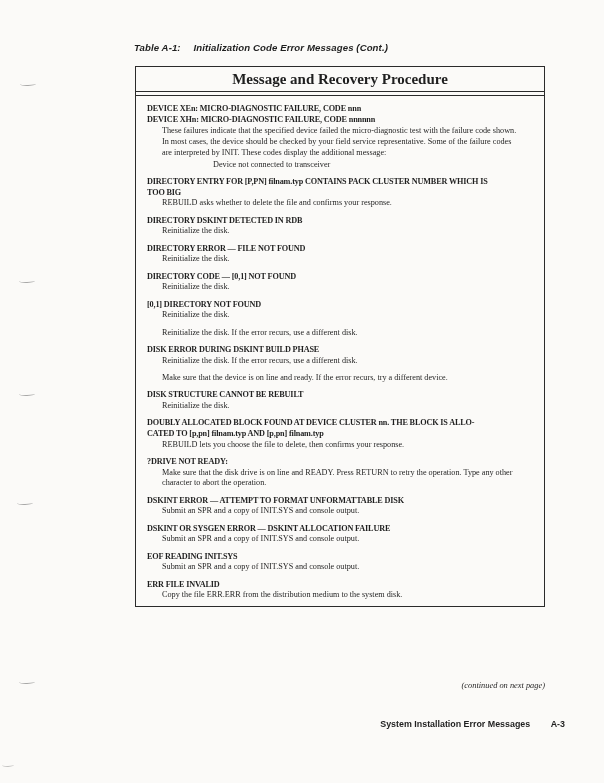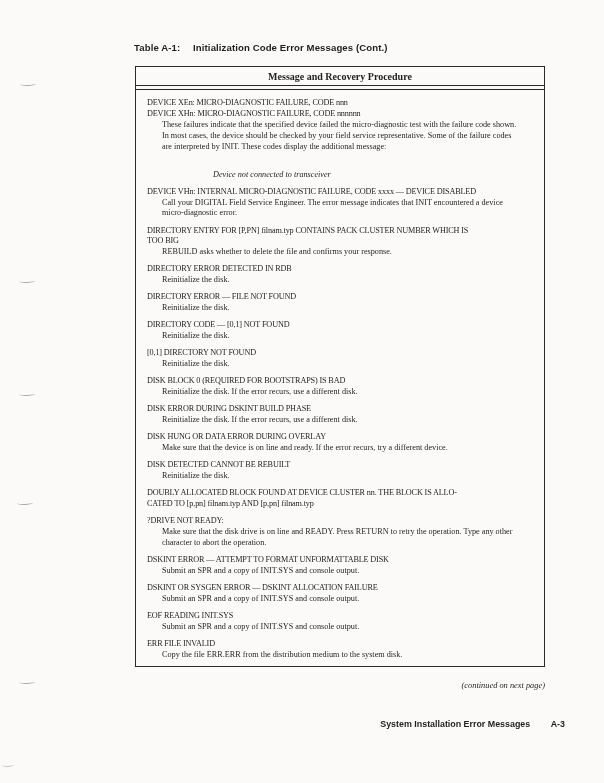--- a/index.html
+++ b/index.html
@@ -35,66 +35,67 @@
 
   .page-title {
     position: absolute;
     left: 134px;
     top: 42px;
     font-family: "Liberation Sans", sans-serif;
     font-weight: bold;
     font-size: 9.6px;
     letter-spacing: 0.1px;
     white-space: nowrap;
+    font-style: italic;
   }
   .page-title .title-text { margin-left: 10px; }
 
   .msg-table {
     position: absolute;
     left: 135px;
     top: 66px;
     width: 410px;
     border: 1.6px solid #2b2b2b;
     background: transparent;
     box-sizing: border-box;
   }
   .table-header {
     text-align: center;
     font-weight: bold;
-    font-size: 10px;
+    font-size: 15px;
     padding: 4px 0 3px 0;
     border-bottom: 1.2px solid #2b2b2b;
   }
   .header-rule {
     height: 3px;
     border-bottom: 1.2px solid #2b2b2b;
   }
   .table-body {
     padding: 8px 8px 5px 11px;
   }
 
   .entry {
     font-size: 8.2px;
     line-height: 10.9px;
     margin-bottom: 6.2px;
   }
   .entry:last-child { margin-bottom: 0; }
   .entry-message {
     white-space: pre;
     letter-spacing: -0.15px;
+    font-weight: bold;
   }
   .entry-recovery {
     padding-left: 15px;
     width: 376px;
     box-sizing: border-box;
   }
   .entry-note {
     padding-left: 66px;
-    margin-top: 17px;
-    font-style: italic;
+    margin-top: 1px;
   }
 
   .continued {
     position: absolute;
     left: 135px;
     top: 681px;
     width: 410px;
     text-align: right;
     font-size: 8.4px;
     font-style: italic;
@@ -134,35 +135,30 @@
     <div class="table-header">Message and Recovery Procedure</div>
     <div class="header-rule"></div>
     <div class="table-body">
   <div class="entry">
     <div class="entry-message">DEVICE XEn: MICRO-DIAGNOSTIC FAILURE, CODE nnn
 DEVICE XHn: MICRO-DIAGNOSTIC FAILURE, CODE nnnnnn</div>
     <div class="entry-recovery">These failures indicate that the specified device failed the micro-diagnostic test with the failure code shown. In most cases, the device should be checked by your field service representative. Some of the failure codes are interpreted by INIT. These codes display the additional message:</div>
     <div class="entry-note">Device not connected to transceiver</div>
   </div>
 
-  <div class="entry">
-    <div class="entry-message">DEVICE VHn: INTERNAL MICRO-DIAGNOSTIC FAILURE, CODE xxxx — DEVICE DISABLED</div>
-    <div class="entry-recovery">Call your DIGITAL Field Service Engineer. The error message indicates that INIT encountered a device micro-diagnostic error.</div>
-
-  </div>
 
   <div class="entry">
     <div class="entry-message">DIRECTORY ENTRY FOR [P,PN] filnam.typ CONTAINS PACK CLUSTER NUMBER WHICH IS
 TOO BIG</div>
     <div class="entry-recovery">REBUILD asks whether to delete the file and confirms your response.</div>
 
   </div>
 
   <div class="entry">
-    <div class="entry-message">DIRECTORY ERROR DETECTED IN RDB</div>
+    <div class="entry-message">DIRECTORY DSKINT DETECTED IN RDB</div>
     <div class="entry-recovery">Reinitialize the disk.</div>
 
   </div>
 
   <div class="entry">
     <div class="entry-message">DIRECTORY ERROR — FILE NOT FOUND</div>
     <div class="entry-recovery">Reinitialize the disk.</div>
 
   </div>
 
@@ -172,46 +168,45 @@
 
   </div>
 
   <div class="entry">
     <div class="entry-message">[0,1] DIRECTORY NOT FOUND</div>
     <div class="entry-recovery">Reinitialize the disk.</div>
 
   </div>
 
   <div class="entry">
-    <div class="entry-message">DISK BLOCK 0 (REQUIRED FOR BOOTSTRAPS) IS BAD</div>
     <div class="entry-recovery">Reinitialize the disk. If the error recurs, use a different disk.</div>
 
   </div>
 
   <div class="entry">
     <div class="entry-message">DISK ERROR DURING DSKINT BUILD PHASE</div>
     <div class="entry-recovery">Reinitialize the disk. If the error recurs, use a different disk.</div>
 
   </div>
 
   <div class="entry">
-    <div class="entry-message">DISK HUNG OR DATA ERROR DURING OVERLAY</div>
     <div class="entry-recovery">Make sure that the device is on line and ready. If the error recurs, try a different device.</div>
 
   </div>
 
   <div class="entry">
-    <div class="entry-message">DISK DETECTED CANNOT BE REBUILT</div>
+    <div class="entry-message">DISK STRUCTURE CANNOT BE REBUILT</div>
     <div class="entry-recovery">Reinitialize the disk.</div>
 
   </div>
 
   <div class="entry">
     <div class="entry-message">DOUBLY ALLOCATED BLOCK FOUND AT DEVICE CLUSTER nn. THE BLOCK IS ALLO-
 CATED TO [p,pn] filnam.typ AND [p,pn] filnam.typ</div>
+    <div class="entry-recovery">REBUILD lets you choose the file to delete, then confirms your response.</div>
 
   </div>
 
   <div class="entry">
     <div class="entry-message">?DRIVE NOT READY:</div>
     <div class="entry-recovery">Make sure that the disk drive is on line and READY. Press RETURN to retry the operation. Type any other character to abort the operation.</div>
 
   </div>
 
   <div class="entry">

